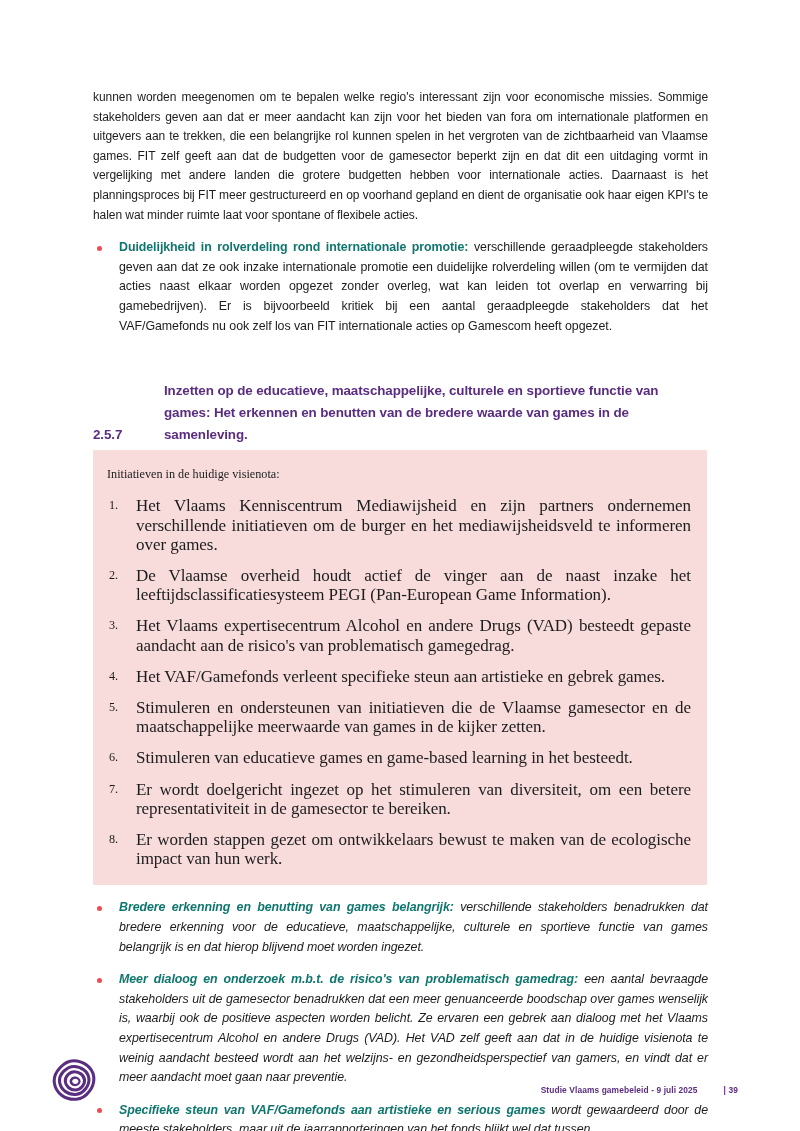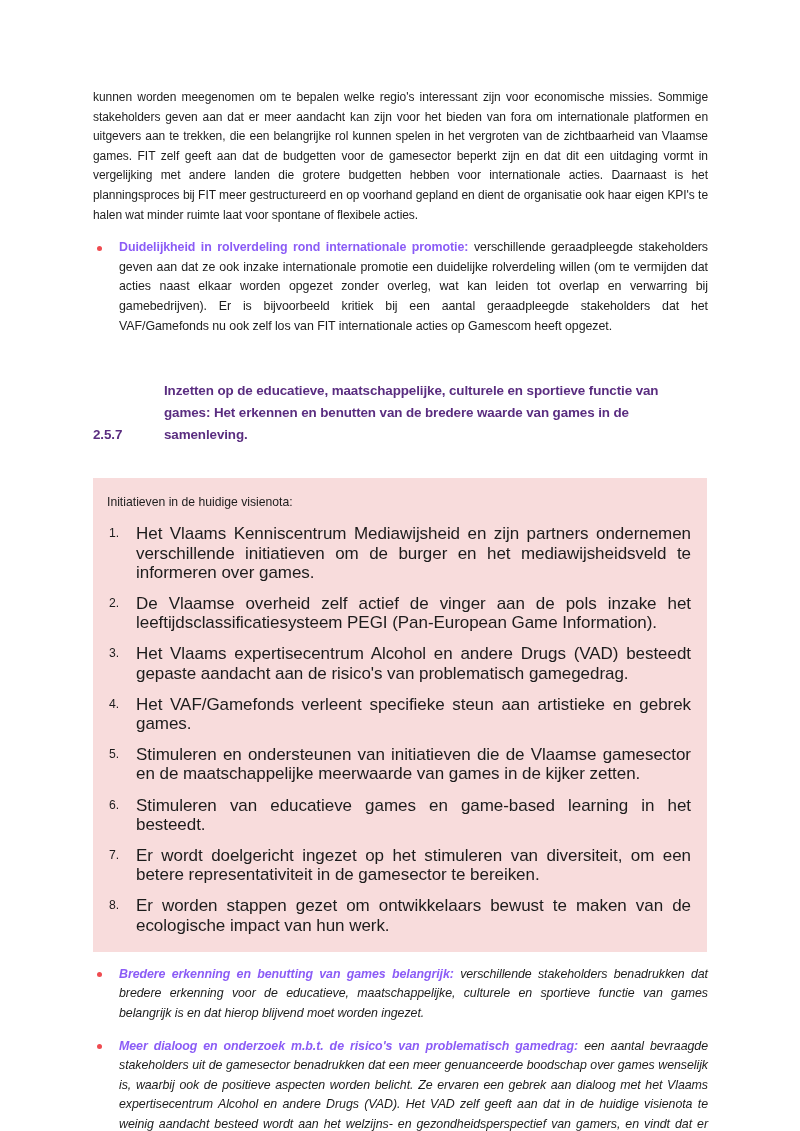--- a/index.html
+++ b/index.html
@@ -57,21 +57,21 @@
     position: absolute;
     left: 4px;
     top: 7.5px;
     width: 5px;
     height: 5px;
     border-radius: 50%;
     background: #ef4b50;
   }
   .lead {
     font-weight: bold;
-    color: #8b5cf6;
+    color: #0f766e;
   }
 
   
   .section-heading {
     display: flex;
     margin-top: 44px;
     color: #5a2d80;
     font-weight: bold;
     font-size: 13.4px;
     line-height: 22px;
@@ -82,25 +82,26 @@
     width: 47px;
     flex: 0 0 47px;
   }
   .section-heading .htext {
     flex: 1 1 auto;
     margin-left: 24px;
   }
 
   
   .pink-box {
-    margin-top: 32px;
+    margin-top: 4px;
     background: #f8dcdc;
     padding: 15px 16px 17px 14px;
     width: 584px;
     box-sizing: content-box;
+    font-family: Liberation Serif, serif;
   }
   .pink-box .intro {
     margin: 0 0 4px 0;
     font-size: 12.2px;
     line-height: 19.2px;
     color: #1c1c1c;
   }
   ol.numlist {
     list-style: none;
     margin: 0;
@@ -180,21 +181,21 @@
 
     <div class="section-heading">
       <div class="num">2.5.7</div>
       <div class="htext">Inzetten op de educatieve, maatschappelijke, culturele en sportieve functie van games: Het erkennen en benutten van de bredere waarde van games in de samenleving.</div>
     </div>
 
     <div class="pink-box">
       <p class="intro">Initiatieven in de huidige visienota:</p>
       <ol class="numlist">
         <li>Het Vlaams Kenniscentrum Mediawijsheid en zijn partners ondernemen verschillende initiatieven om de burger en het mediawijsheidsveld te informeren over games.</li>
-        <li>De Vlaamse overheid zelf actief de vinger aan de pols inzake het leeftijdsclassificatiesysteem PEGI (Pan-European Game Information).</li>
+        <li>De Vlaamse overheid houdt actief de vinger aan de naast inzake het leeftijdsclassificatiesysteem PEGI (Pan-European Game Information).</li>
         <li>Het Vlaams expertisecentrum Alcohol en andere Drugs (VAD) besteedt gepaste aandacht aan de risico's van problematisch gamegedrag.</li>
         <li>Het VAF/Gamefonds verleent specifieke steun aan artistieke en gebrek games.</li>
         <li>Stimuleren en ondersteunen van initiatieven die de Vlaamse gamesector en de maatschappelijke meerwaarde van games in de kijker zetten.</li>
         <li>Stimuleren van educatieve games en game-based learning in het besteedt.</li>
         <li>Er wordt doelgericht ingezet op het stimuleren van diversiteit, om een betere representativiteit in de gamesector te bereiken.</li>
         <li>Er worden stappen gezet om ontwikkelaars bewust te maken van de ecologische impact van hun werk.</li>
       </ol>
     </div>
 
     <ul class="bullets after-box">
@@ -204,14 +205,30 @@
       <li>
         <span class="dot"></span><span class="lead">Meer dialoog en onderzoek m.b.t. de risico's van problematisch gamedrag:</span><span> een aantal bevraagde stakeholders uit de gamesector benadrukken dat een meer genuanceerde boodschap over games wenselijk is, waarbij ook de positieve aspecten worden belicht. Ze ervaren een gebrek aan dialoog met het Vlaams expertisecentrum Alcohol en andere Drugs (VAD). Het VAD zelf geeft aan dat in de huidige visienota te weinig aandacht besteed wordt aan het welzijns- en gezondheidsperspectief van gamers, en vindt dat er meer aandacht moet gaan naar preventie.</span>
       </li>
       <li>
         <span class="dot"></span><span class="lead">Specifieke steun van VAF/Gamefonds aan artistieke en serious games</span><span> wordt gewaardeerd door de meeste stakeholders, maar uit de jaarrapporteringen van het fonds blijkt wel dat tussen</span>
       </li>
     </ul>
 
   </div>
 
+  <div class="footer">
+    <div class="footer-logo">
+      <svg viewBox="0 0 100 96" width="44" height="42" aria-hidden="true">
+        <g fill="none" stroke="#5A2D80" stroke-width="7" stroke-linejoin="round">
+          <path d="M49 4 C70 4 92 18 95 40 C98 62 80 90 55 92 C30 94 8 78 5 54 C2 30 28 4 49 4 Z"></path>
+          <path d="M50 17 C66 17 82 28 84 44 C86 60 72 80 54 81 C36 82 19 70 17 52 C15 34 34 17 50 17 Z"></path>
+          <path d="M51 29 C62 29 73 37 74 48 C75 59 65 71 53 71 C41 71 31 62 30 51 C29 40 40 29 51 29 Z"></path>
+        </g>
+        <path d="M52 40 C59 40 65 45 65 51 C65 57 59 62 52 62 C45 62 40 57 40 51 C40 45 45 40 52 40 Z" fill="#5A2D80"></path>
+        <path d="M53 45 C57 45 60 47.5 60 51 C60 54.5 57 57 53 57 C49 57 46 54.5 46 51 C46 47.5 49 45 53 45 Z" fill="#ffffff"></path>
+      </svg>
+    </div>
+    <div class="footer-text">
+      <span>Studie Vlaams gamebeleid - 9 juli 2025</span><span class="sep"></span><span>| 39</span>
+    </div>
+  </div>
 
 </div>
 
 </body></html>

